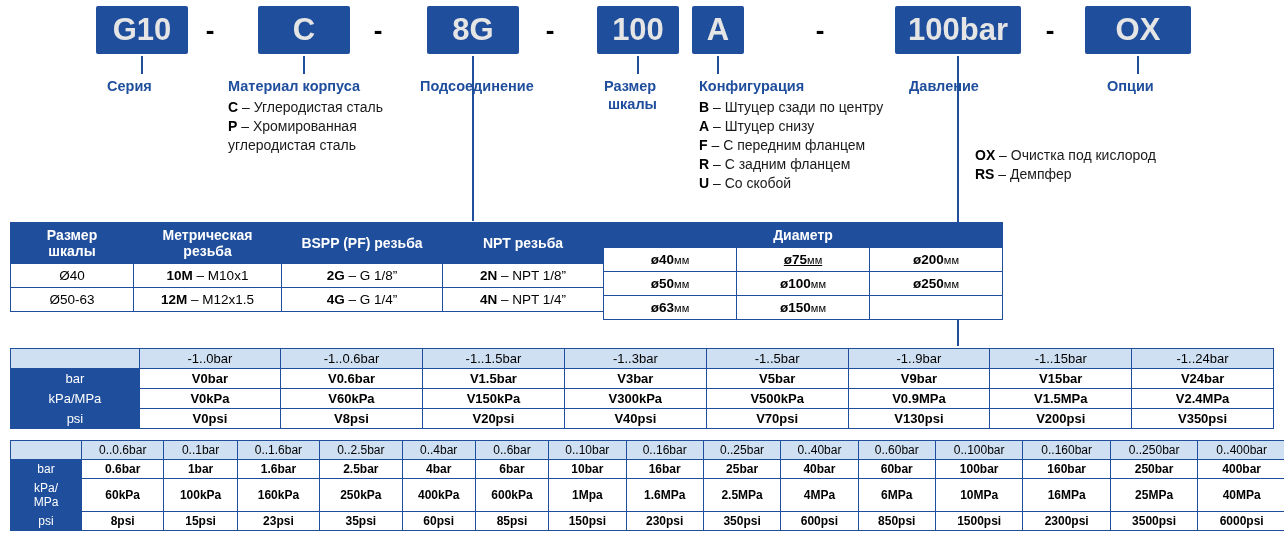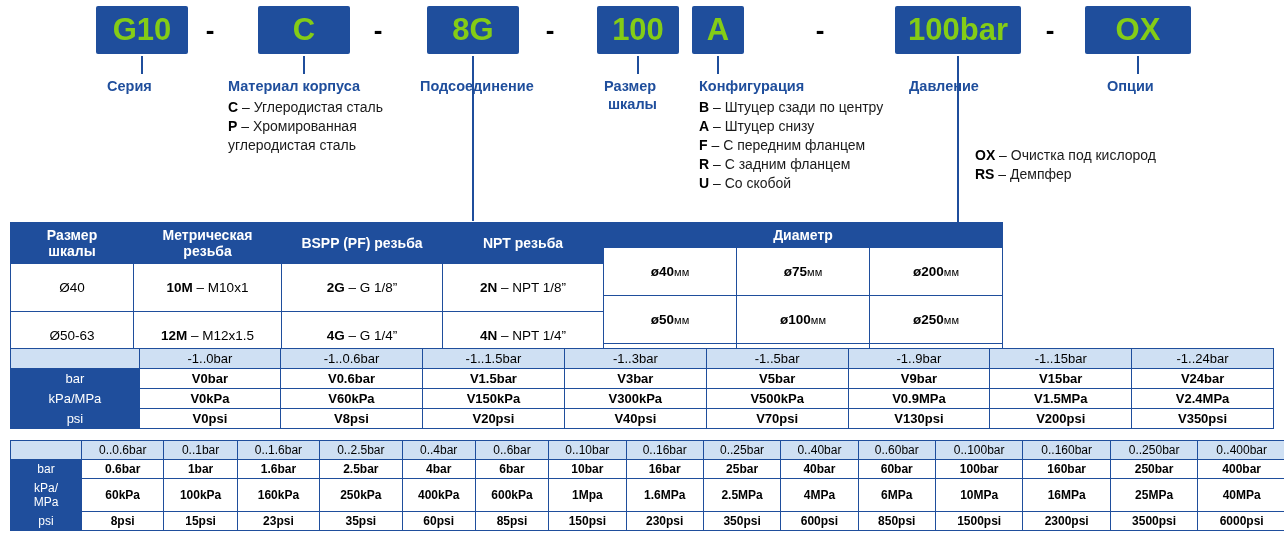--- a/index.html
+++ b/index.html
@@ -11,21 +11,21 @@
     position:relative;
     overflow:hidden;
   }
   
   .code-row{
     position:absolute;left:0;top:6px;width:1284px;height:58px;
   }
   .code-box{
     position:absolute;
     background:#1F4E9C;
-    color:#84cc16;
+    color:#e5e5e5;
     font-weight:bold;
     font-size:31px;
     display:flex;align-items:center;justify-content:center;
     height:48px;
     border-radius:2px;
   }
   .dash{
     position:absolute;
     font-size:26px;font-weight:bold;color:#000;
     height:48px;display:flex;align-items:center;justify-content:center;
@@ -34,21 +34,21 @@
   .vline{position:absolute;width:2px;background:#1F4E9C;}
   
   .lbl{position:absolute;font-size:14.5px;font-weight:bold;color:#1F4E9C;}
   .sub{position:absolute;font-size:14px;color:#1a1a1a;line-height:19px;}
   .sub b{color:#000;}
   
   table{border-collapse:collapse;}
   .tbl{position:absolute;font-size:13.5px;}
   .tbl td,.tbl th{
     border:1px solid #1F4E9C;
-    padding:14px 6px;
+    padding:2px 6px;
     text-align:center;
     background:#ffffff;
   }
   .tbl th{
     background:#1F4E9C;color:#fff;font-weight:bold;font-size:14px;padding:4px 6px;
   }
   
   #thread-table td{height:19px;}
   
   #dia-table td{height:19px;}
@@ -153,21 +153,21 @@
 </tbody>
   </table>
 
 <table class="tbl" id="dia-table" style="left:603px;top:222px;">
   <tbody>
       <tr>
     <th colspan="3" style="width:360px;">Диаметр</th>
   </tr>
   <tr>
     <td style="width:120px;"><b>ø40</b><span style="font-size:11px;">мм</span></td>
-    <td style="width:120px;"><b>ø75</b><span style="font-size:11px;">мм</span></td>
+    <td style="width:120px;text-decoration:underline;"><b>ø75</b><span style="font-size:11px;">мм</span></td>
     <td style="width:120px;"><b>ø200</b><span style="font-size:11px;">мм</span></td>
   </tr>
   <tr>
     <td><b>ø50</b><span style="font-size:11px;">мм</span></td>
     <td><b>ø100</b><span style="font-size:11px;">мм</span></td>
     <td><b>ø250</b><span style="font-size:11px;">мм</span></td>
   </tr>
   <tr>
     <td><b>ø63</b><span style="font-size:11px;">мм</span></td>
     <td><b>ø150</b><span style="font-size:11px;">мм</span></td>

